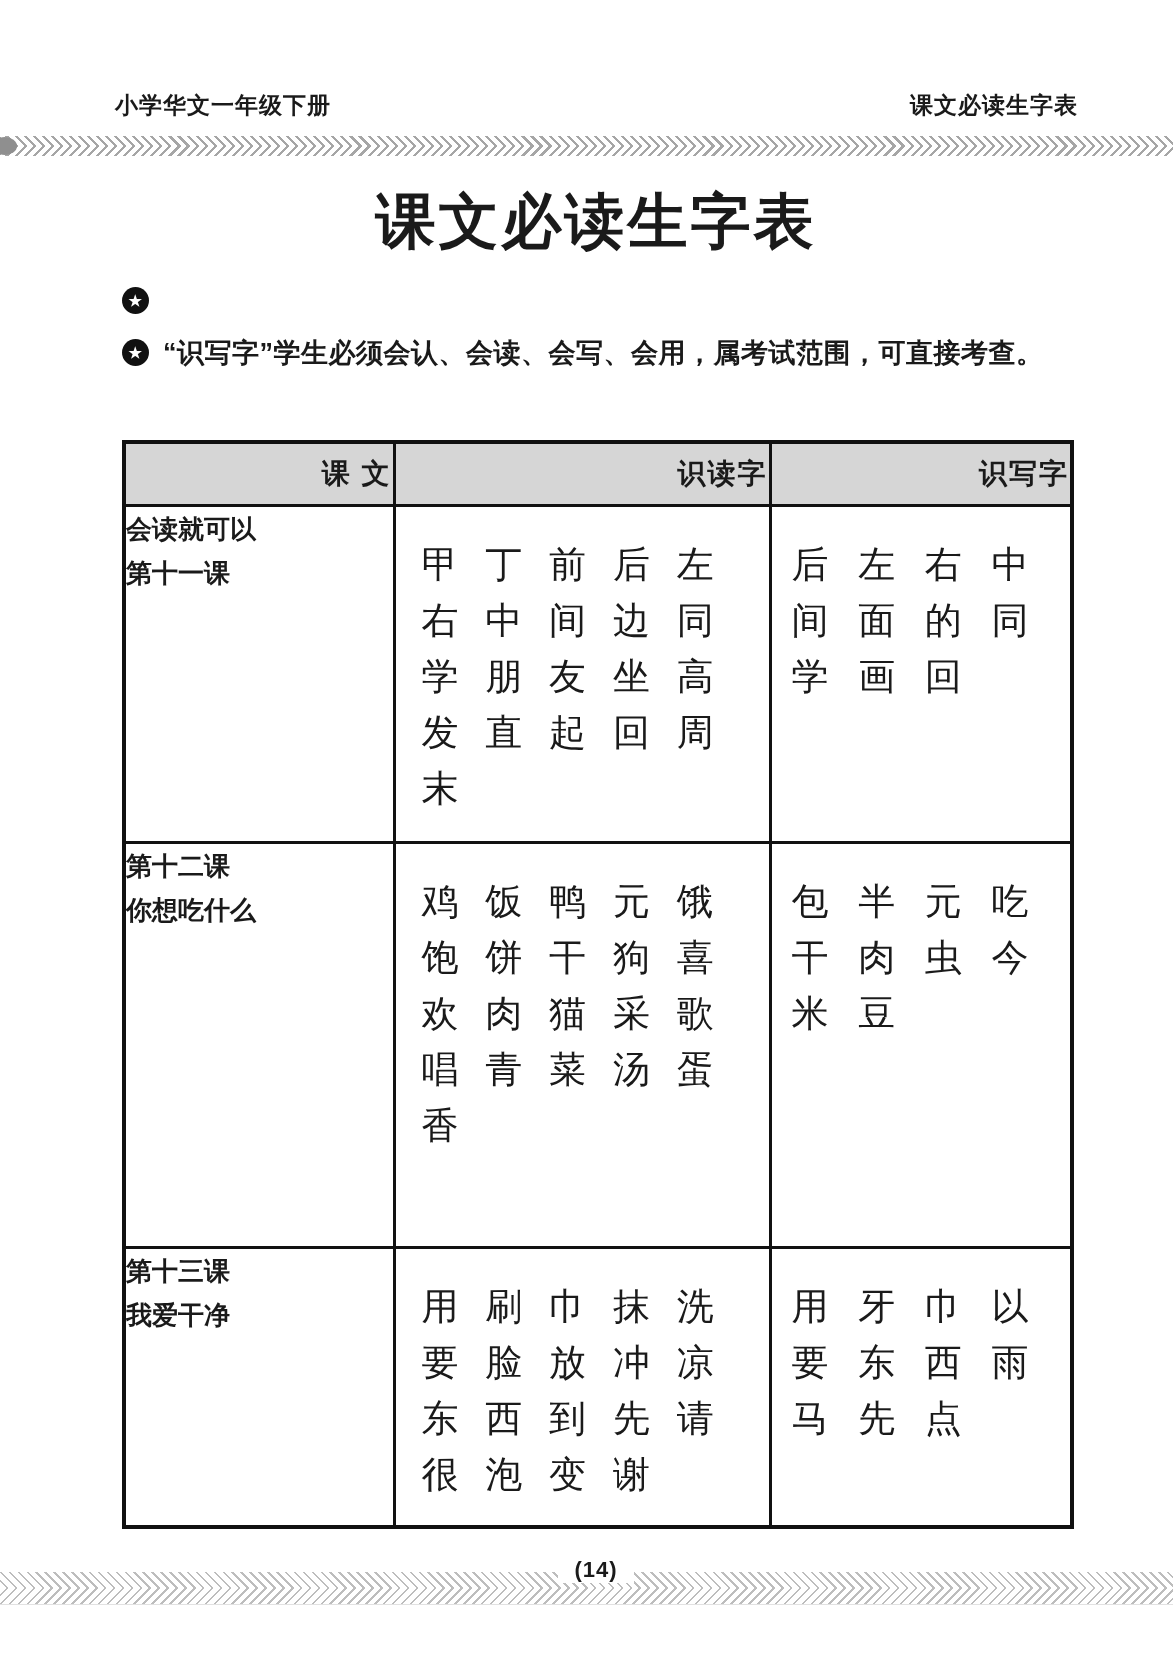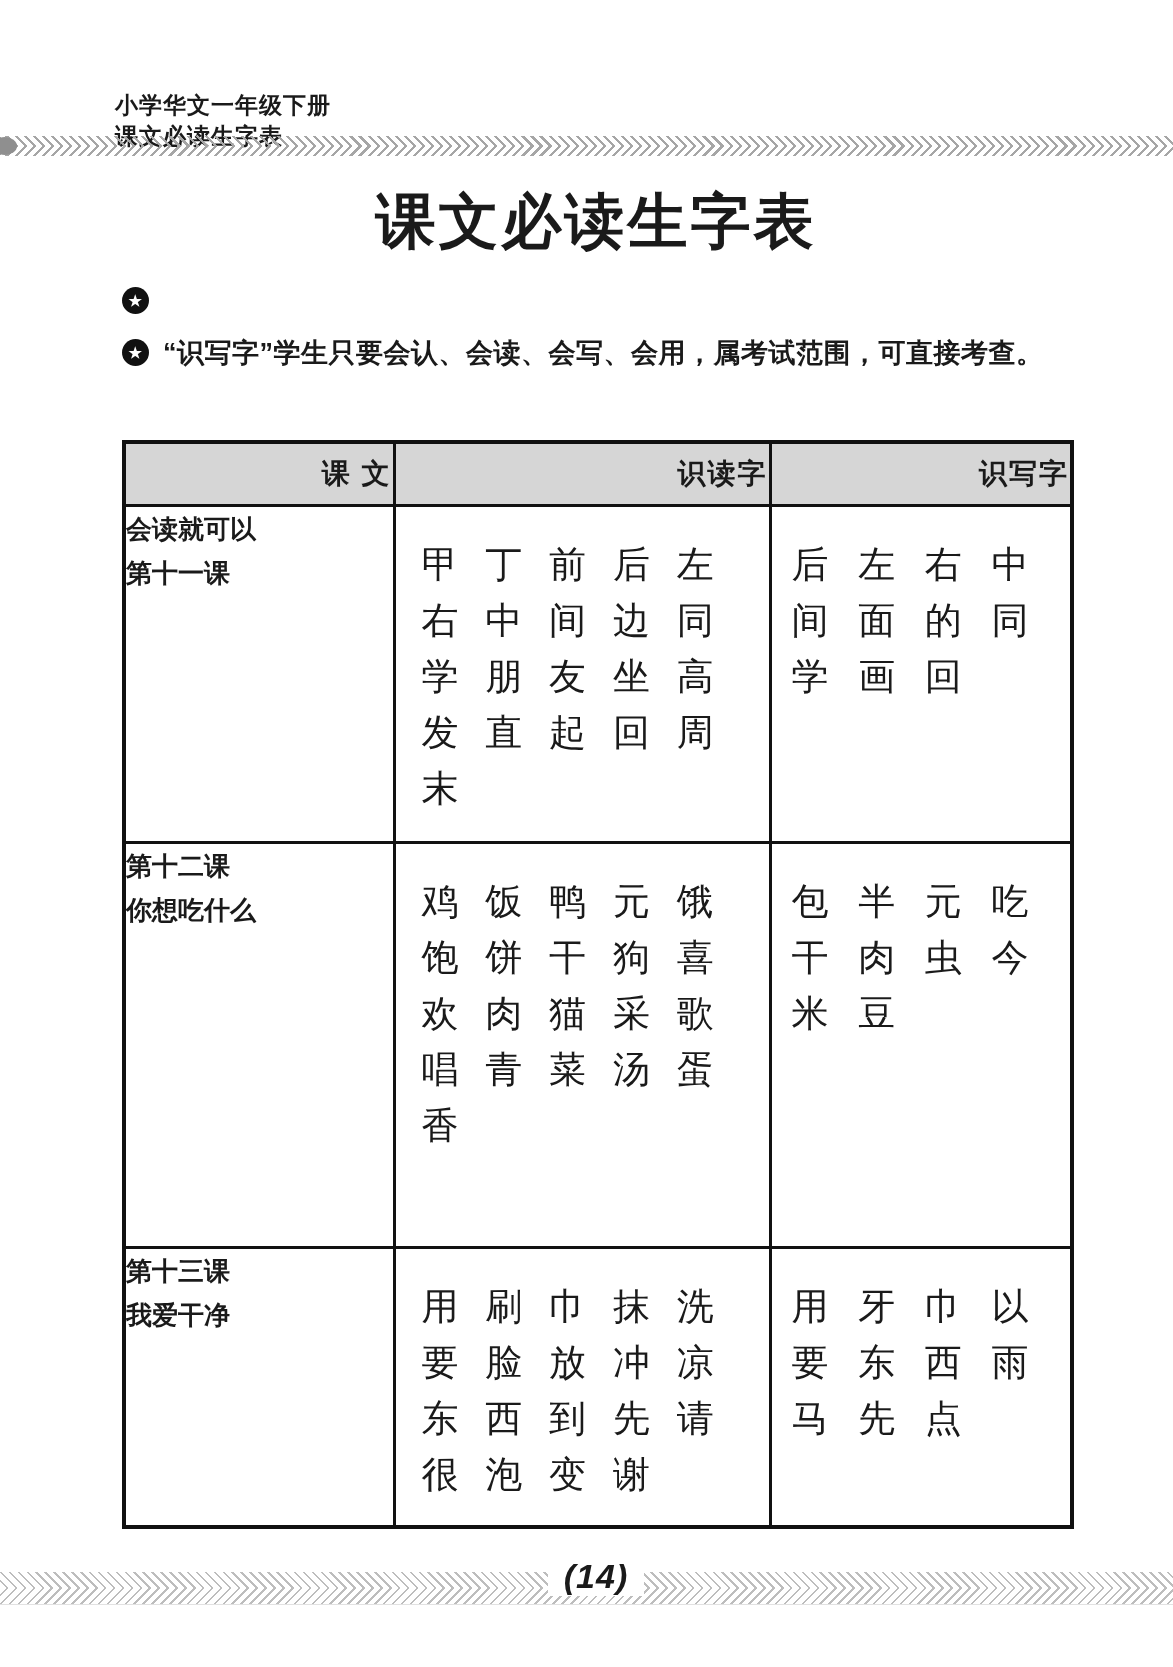--- a/index.html
+++ b/index.html
@@ -7,21 +7,21 @@
     width:1173px; height:1667px; position:relative;
     background:#ffffff; color:#1a1a1a;
     font-family:"Liberation Sans", sans-serif;
     overflow:hidden;
   }
 
   
   .running-head {
     position:absolute; top:90px; left:115px; width:963px;
     display:flex; justify-content:space-between;
-    font-size:23px; font-weight:bold; letter-spacing:1px;flex-direction:column;
+    font-size:23px; font-weight:bold; letter-spacing:1px;
   }
 
   
   .band { position:absolute; left:0; width:1173px; }
   .band .half { height:10px; }
   .band .half.up   { background:repeating-linear-gradient(45deg,  transparent 0 4.2px, #a6a6a6 4.2px 6.4px); }
   .band .half.down { background:repeating-linear-gradient(135deg, transparent 0 4.2px, #a6a6a6 4.2px 6.4px); }
   .band.top-band { top:136px; height:20px; }
   .band.top-band .half { height:10px; }
   .band-cap {
@@ -81,21 +81,21 @@
   .char-grid.cols5 { grid-template-columns:repeat(5,1fr); }
   .char-grid.cols4 { grid-template-columns:repeat(4,1fr); padding-left:20px; padding-right:12px; }
 
   
   .page-number-wrap {
     position:absolute; top:1557px; left:122px; width:948px;
     text-align:center; z-index:2;
   }
   .page-number {
     display:inline-block; background:#ffffff; padding:0 16px;
-    font-size:34px; font-weight:bold; letter-spacing:1px;font-style:italic;
+    font-size:22px; font-weight:bold; letter-spacing:1px;
   }
 </style>
 </head>
 <body>
 
 <div class="running-head">
   <span>小学华文一年级下册</span>
   <span>课文必读生字表</span>
 </div>
 
@@ -106,21 +106,21 @@
 </div>
 
 <h1 class="page-title">课文必读生字表</h1>
 
 <ul class="notes">
   <li>
     <span class="star-bullet">★</span>
   </li>
   <li>
     <span class="star-bullet">★</span>
-    <span>“识写字”学生只要会认、会读、会写、会用，属考试范围，可直接考查。</span>
+    <span>“识写字”学生必须会认、会读、会写、会用，属考试范围，可直接考查。</span>
   </li>
 </ul>
 
 <table class="char-table">
   <colgroup>
       <col style="width:270px">
       <col style="width:376px">
       <col style="width:302px">
     </colgroup>
   <thead>

